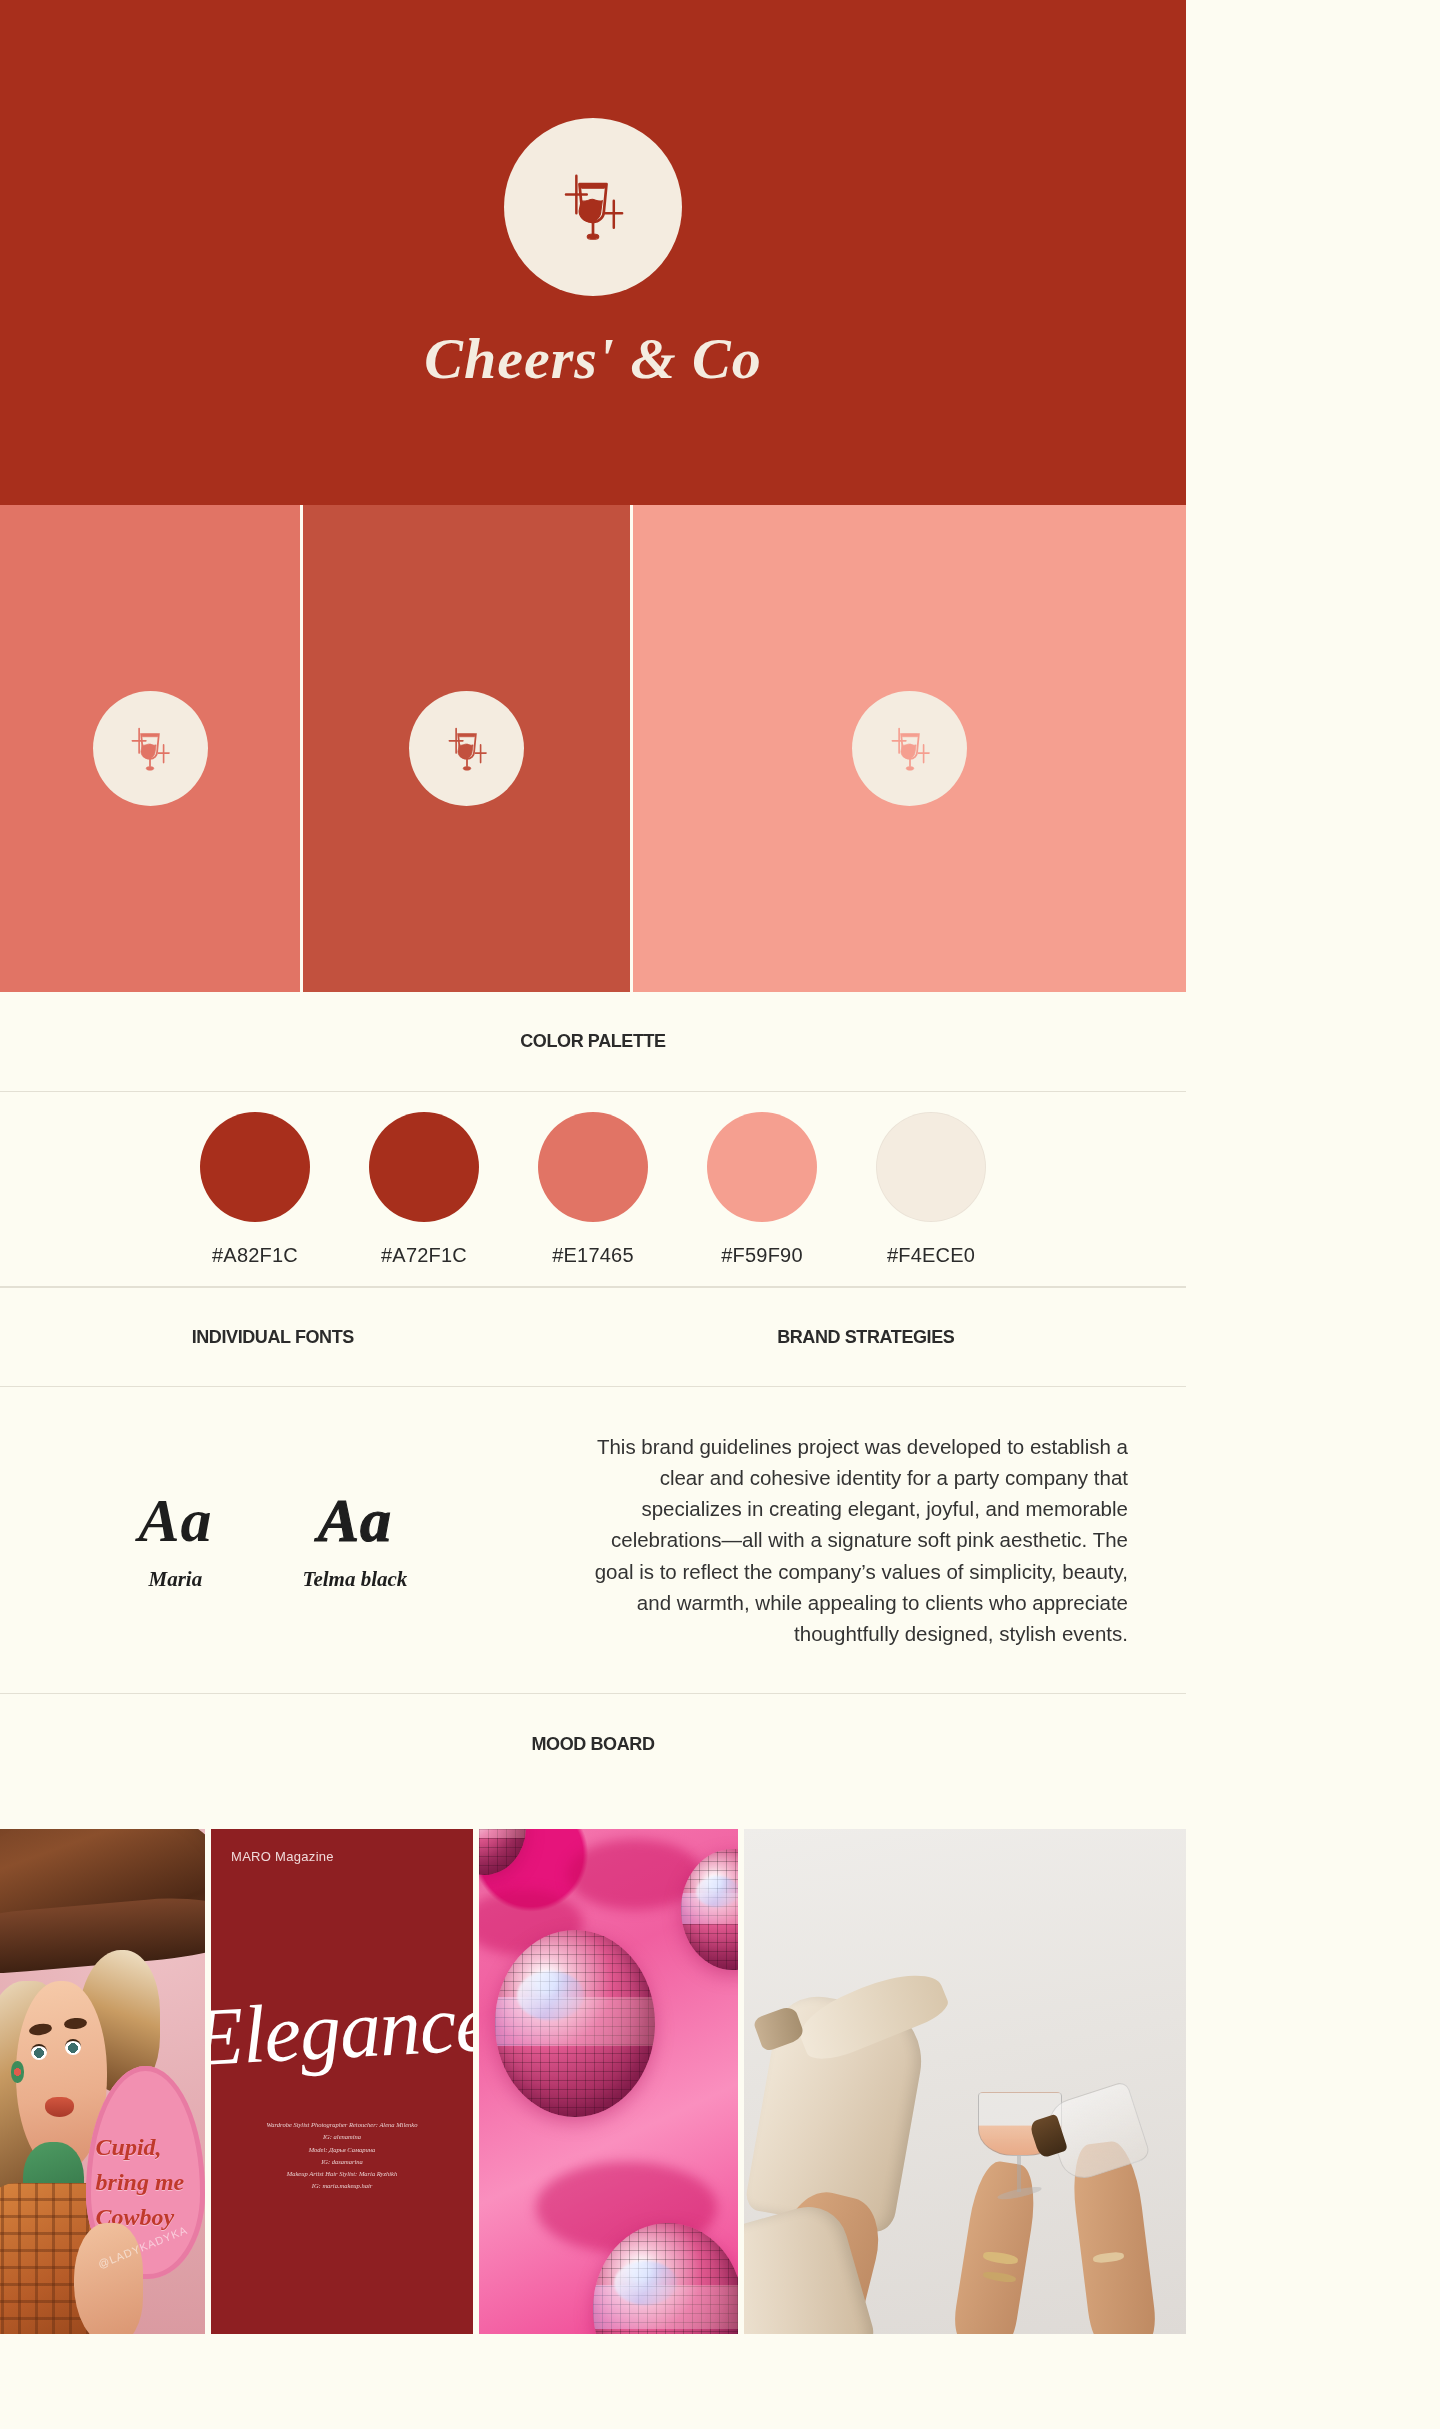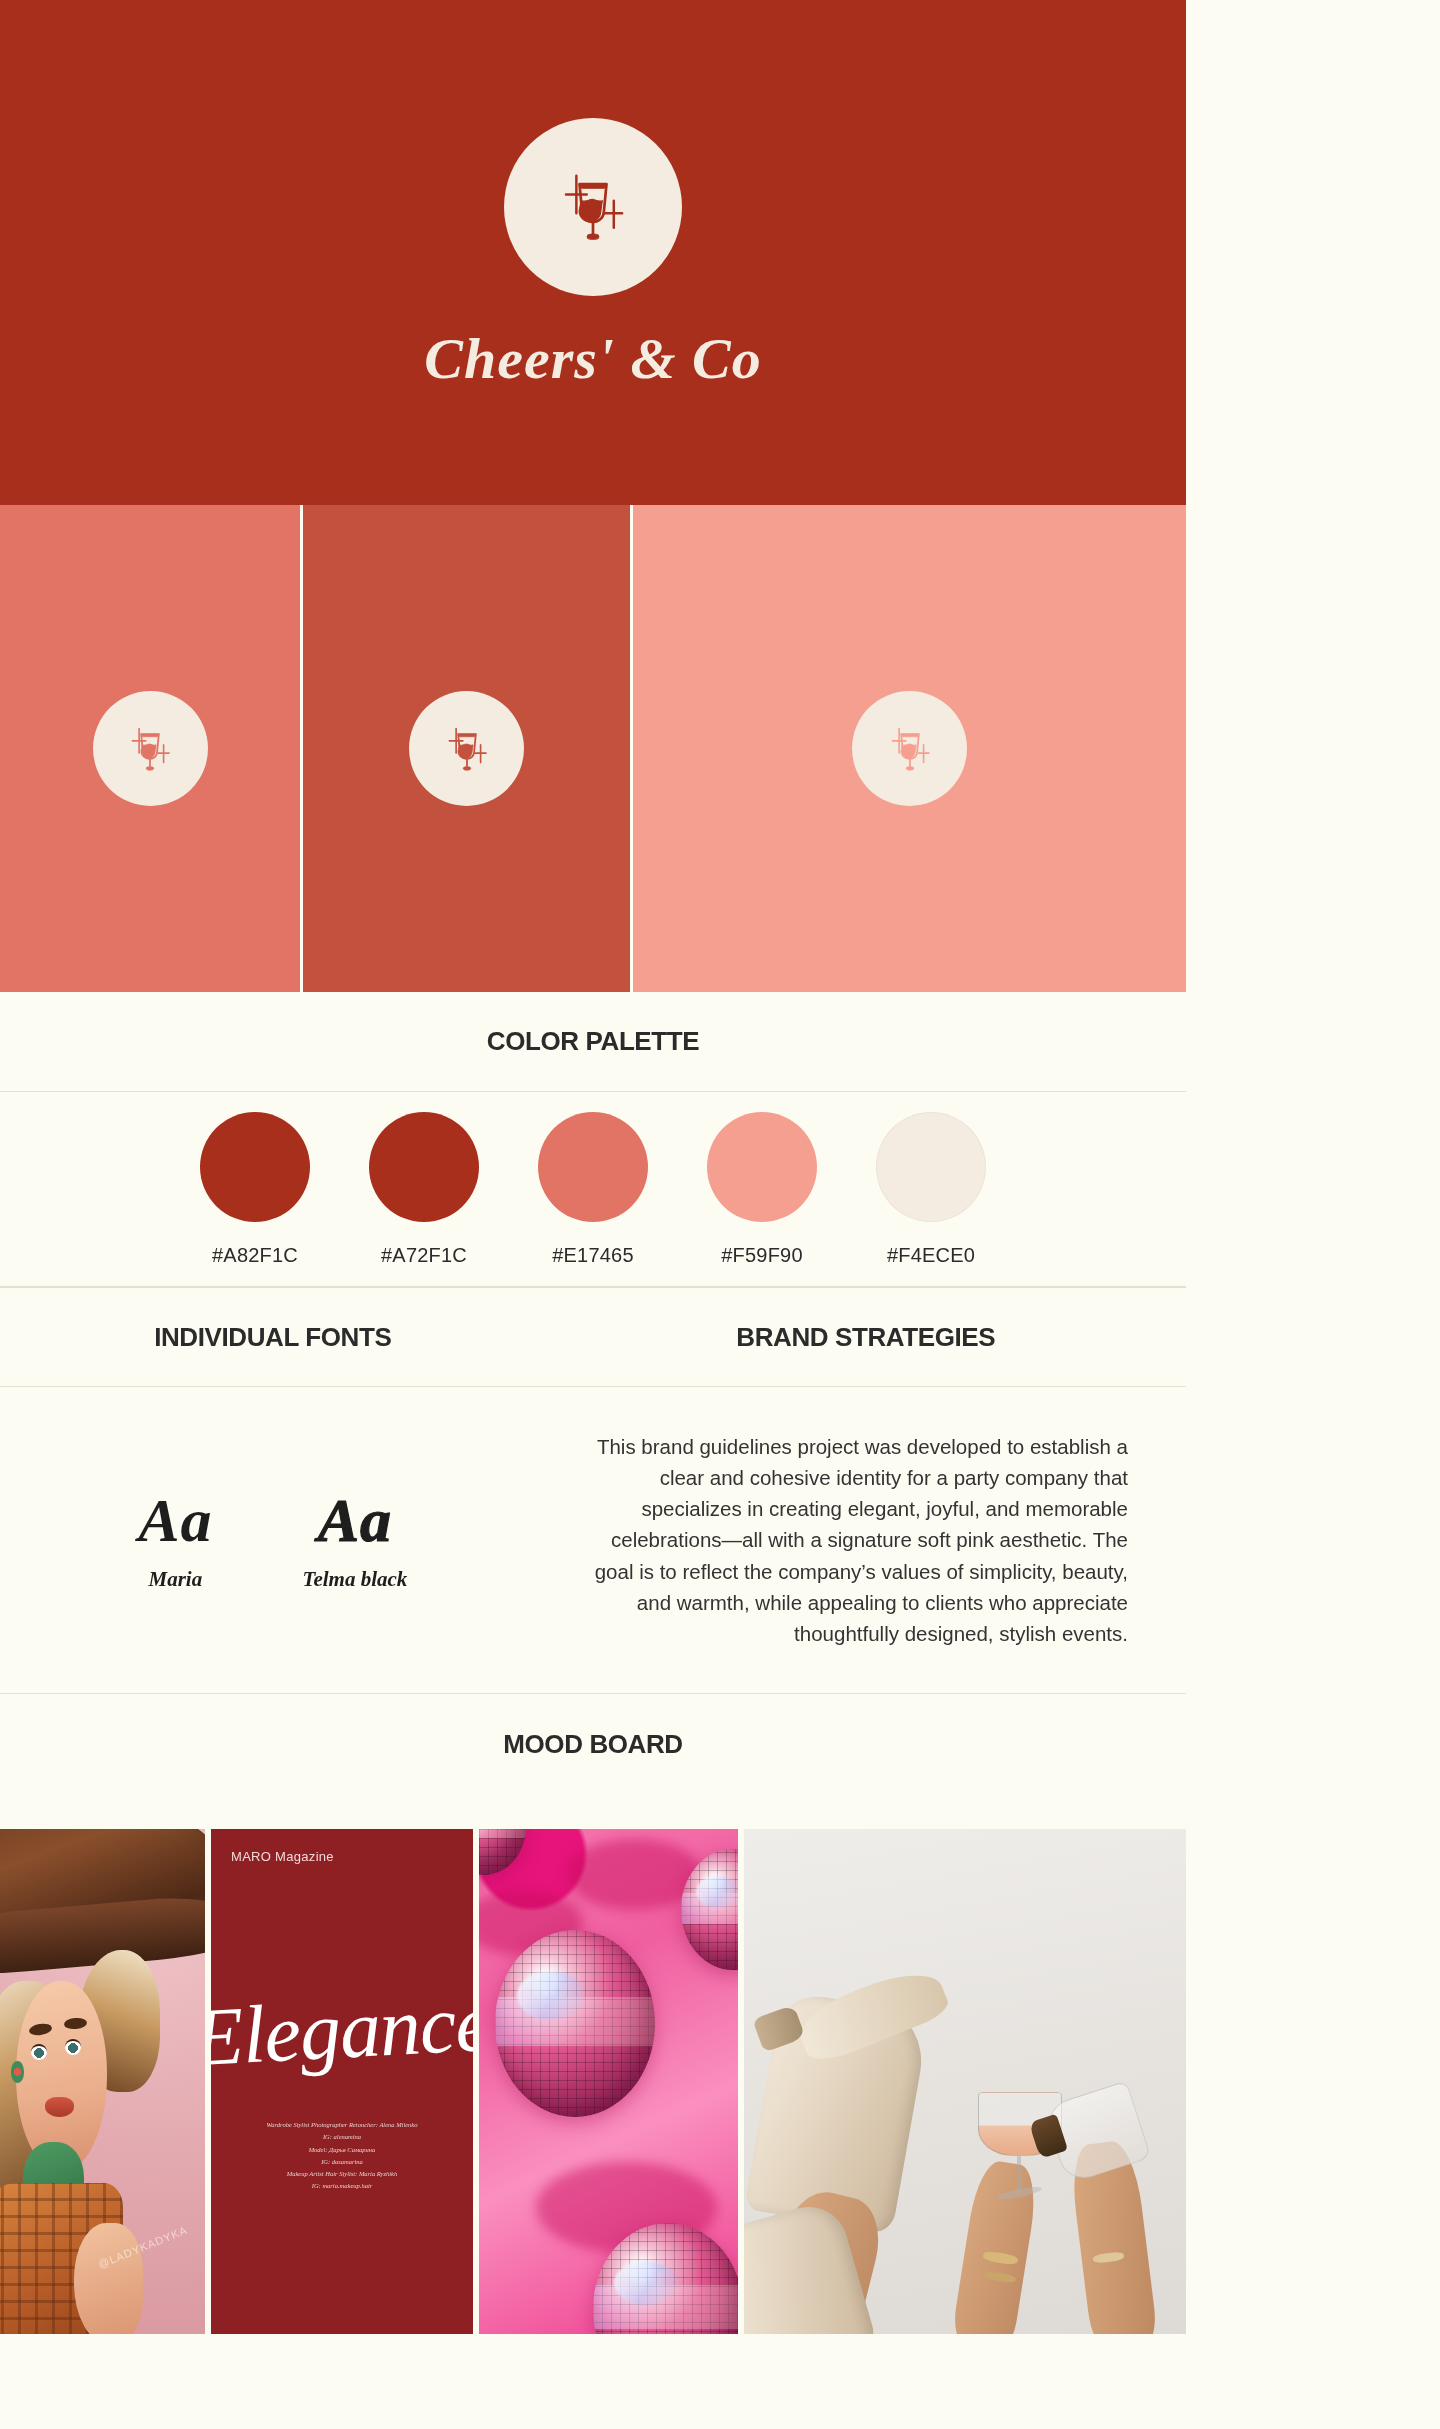--- a/index.html
+++ b/index.html
@@ -45,21 +45,21 @@
   .variant-badge svg { width:68px; height:68px; display:block; }
 
   
   .section-head {
     height:100px; display:flex; align-items:center; justify-content:center;
     border-bottom:1px solid #E3E0D4;
     background:#FDFCF2;
   }
   .section-title {
     font-family:"Liberation Sans", sans-serif;
-    font-weight:700; font-size:26px;
+    font-weight:700; font-size:18px;
     letter-spacing:-0.4px;
     color:#2B2B2B;
     text-transform:uppercase;
   }
 
   
   .palette-band {
     height:195px; background:#FDFCF2;
     display:flex; align-items:center; justify-content:center;
     border-bottom:1px solid #E3E0D4;
@@ -533,20 +533,24 @@
       <div class="cg-hair-r"></div>
       <div class="cg-face"></div>
       <div class="cg-brow-l"></div>
       <div class="cg-brow-r"></div>
       <div class="cg-eye-l"></div>
       <div class="cg-eye-r"></div>
       <div class="cg-lips"></div>
       <div class="cg-earring"></div>
       <div class="cg-scarf"></div>
       <div class="cg-shirt"></div>
+      <div class="cg-heart">
+        <div class="cg-heart-fallback"></div>
+        <div class="cg-heart-txt">Cupid, bring me Cowboy</div>
+      </div>
       <div class="cg-hand"></div>
       <div class="cg-wm">@LADYKADYKA</div>
     </div>
 
     <div class="mood-cell elegance" style="flex:0 0 268px">
       <div class="el-masthead">MARO Magazine</div>
       <div class="el-script">Elegance</div>
       <div class="el-credits" id="elCredits">
           <div>Wardrobe Stylist Photographer Retoucher: Alena Milenko</div>
           <div>IG: alenamina</div>

